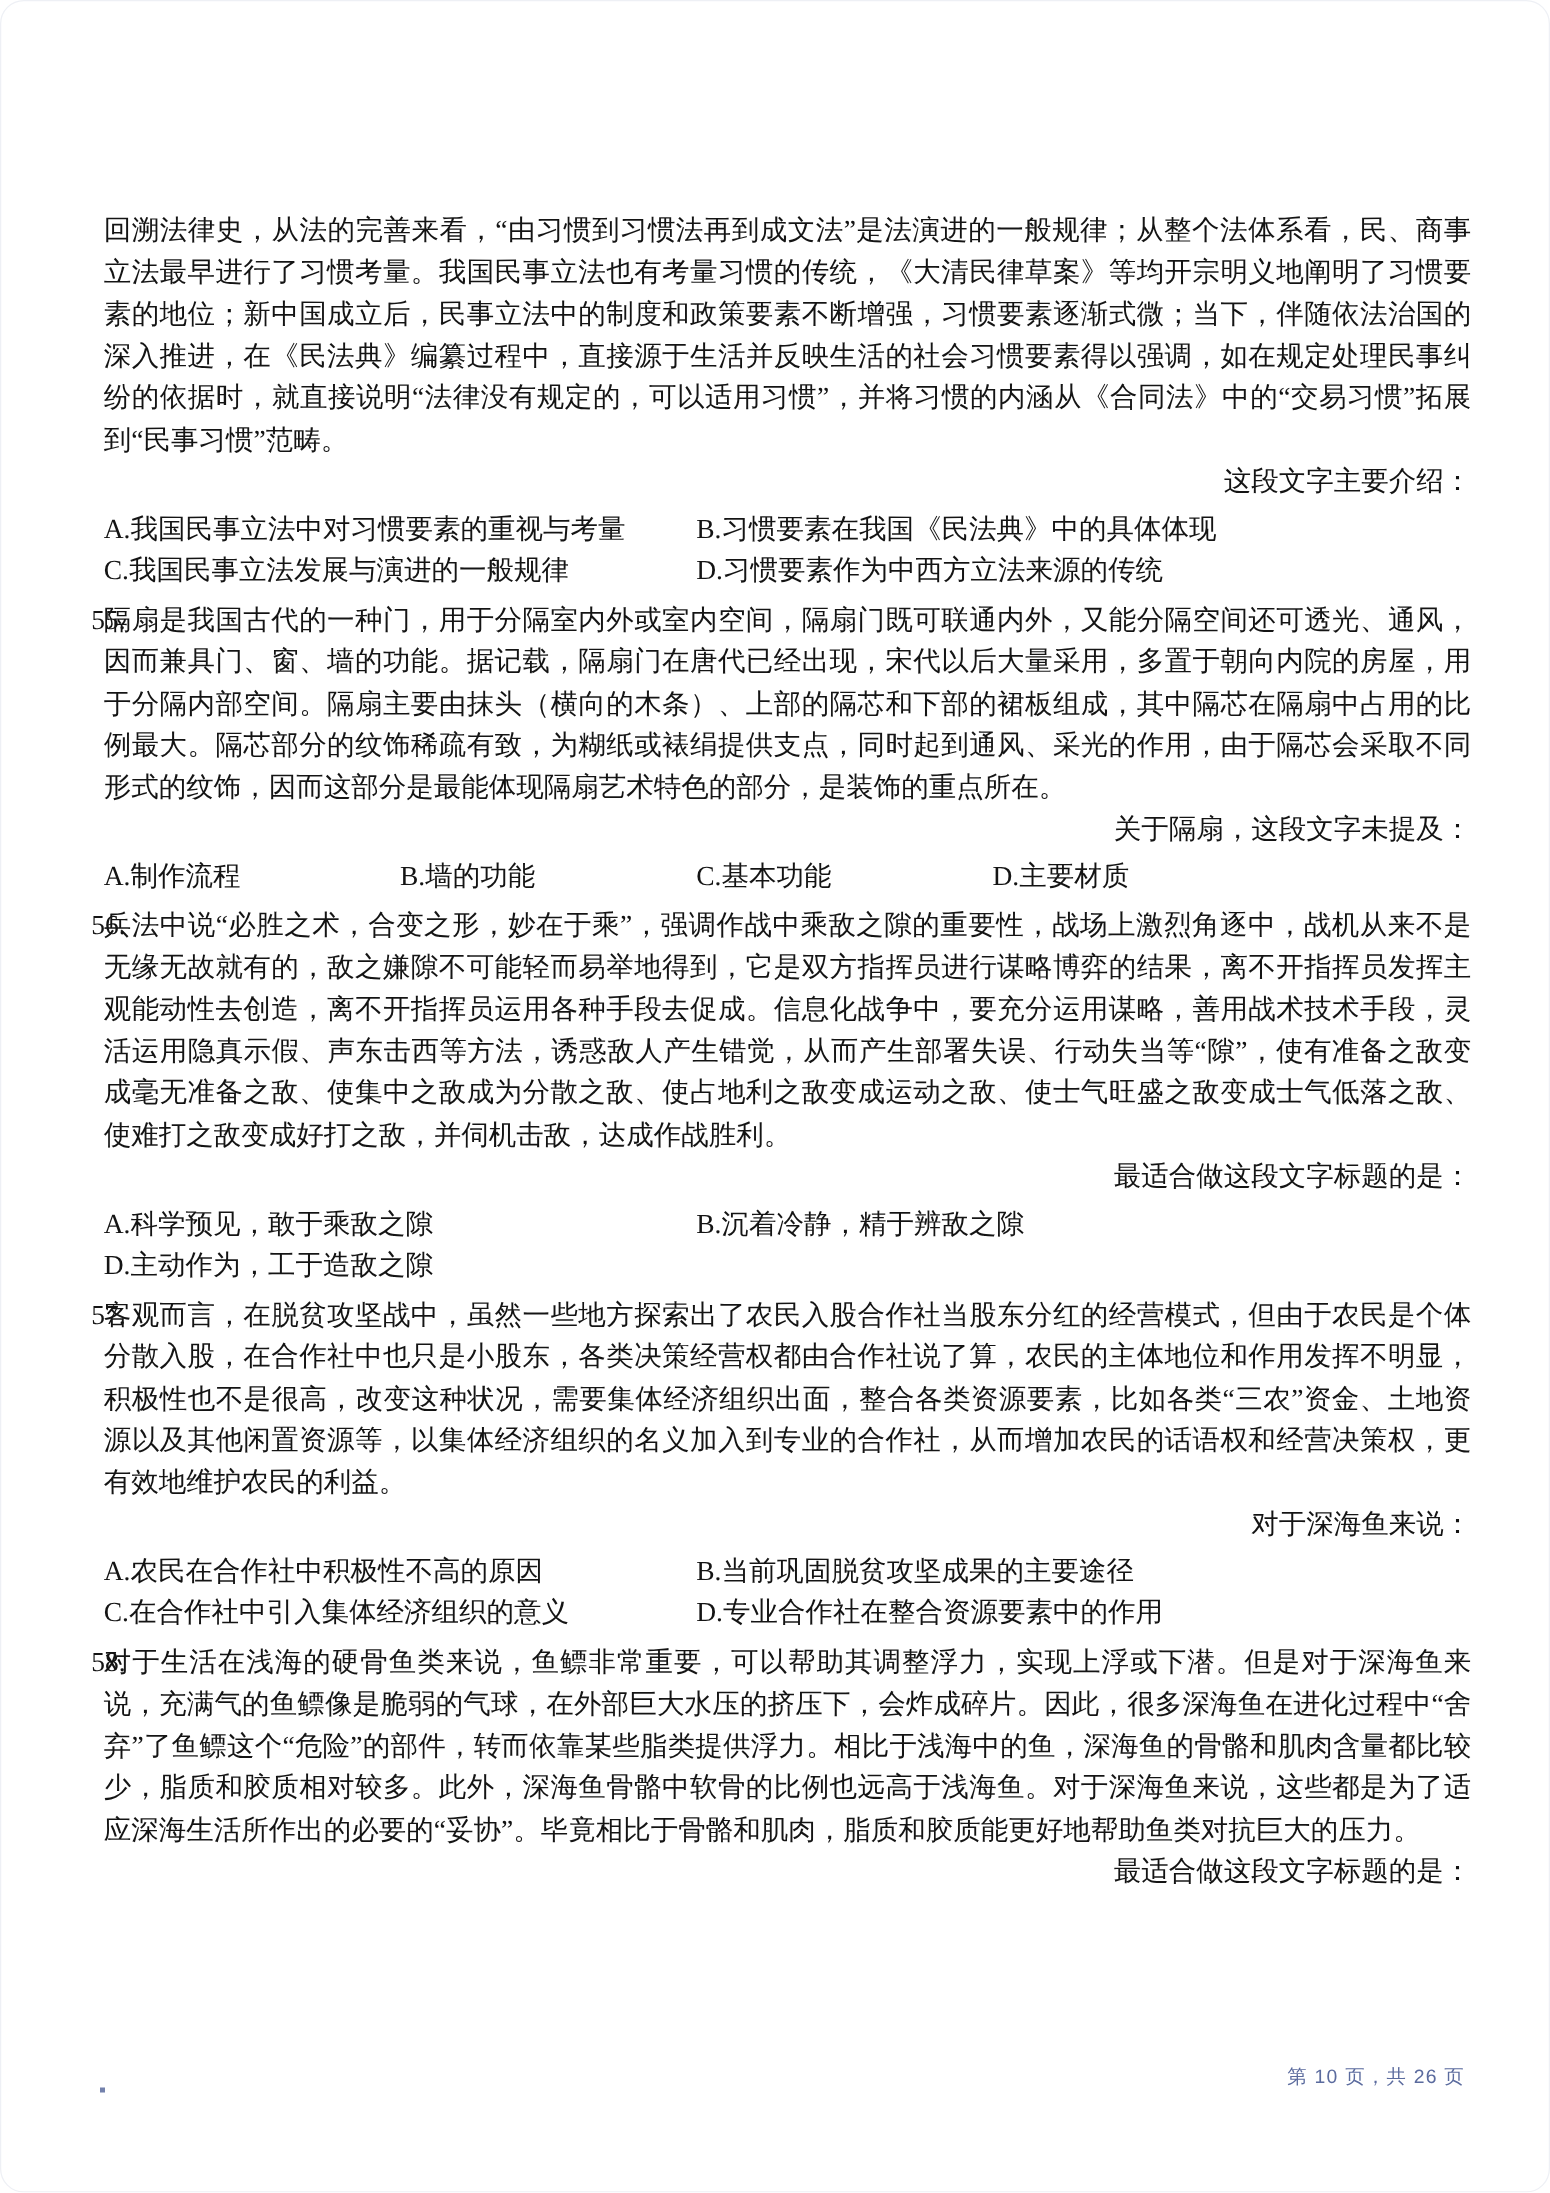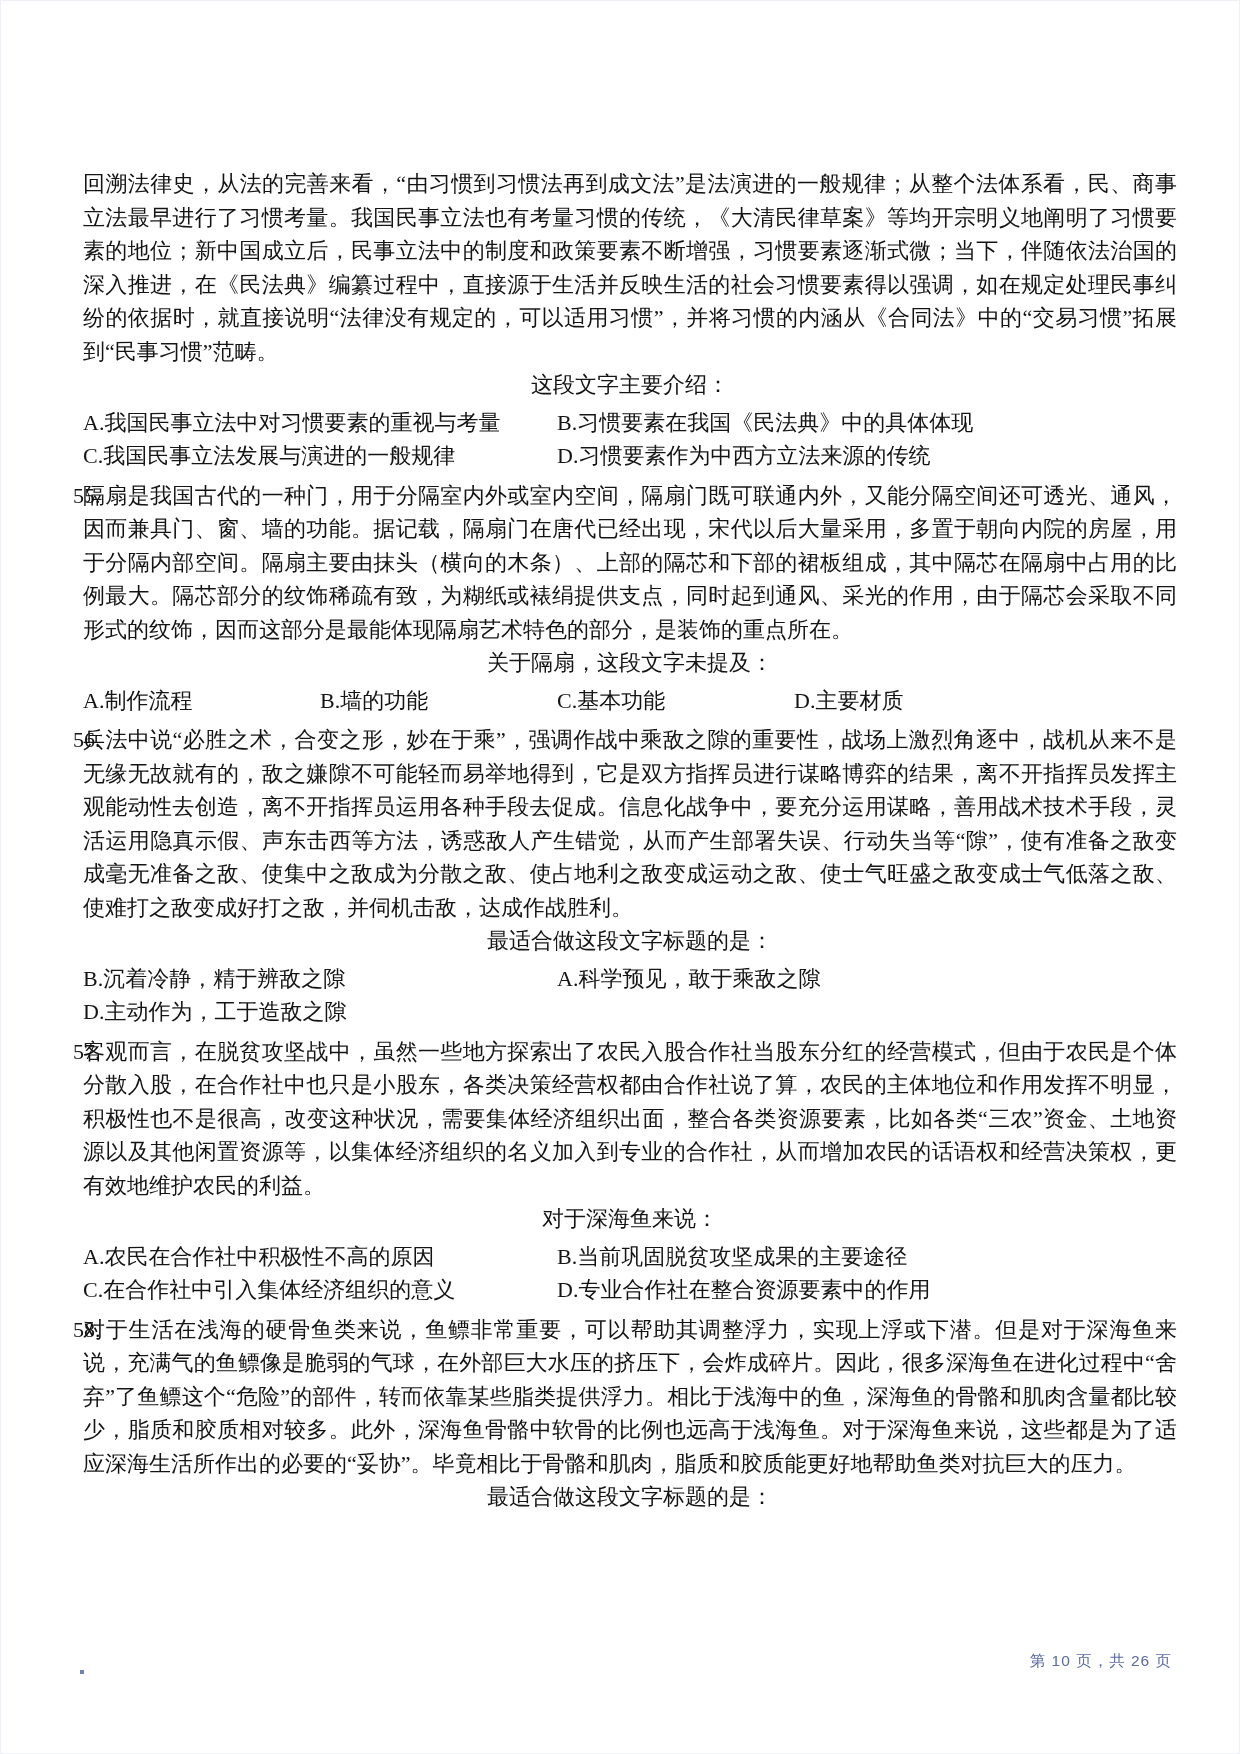--- a/index.html
+++ b/index.html
@@ -13,21 +13,21 @@
     position: relative;
     font-family: "Liberation Serif", "DejaVu Serif", serif;
     color: #141414;
     overflow: hidden;
   }
   .page {
     position: absolute;
     inset: 0;
     background: #ffffff;
     border: 1px solid #eef0f5;
-    border-radius: 0;
+    border-radius: 19px;
     box-sizing: border-box;
   }
   .content {
     position: absolute;
     top: 166px;
     left: 60px;
     right: 62px;
   }
   .question {
     position: relative;
@@ -41,21 +41,21 @@
     position: absolute;
     left: 12px;
     top: 0;
     white-space: nowrap;
   }
   .qbody {
     text-align: justify;
     text-justify: inter-ideograph;
   }
   .qprompt {
-    text-align: center;
+    text-align: right;
   }
   .options {
     display: grid;
     grid-template-columns: repeat(4, 237px);
     margin-top: 4px;
     row-gap: 0;
   }
   .opt { line-height: 33.5px; white-space: nowrap; }
   .opt.span2 { grid-column: span 2; }
   .footer {
@@ -104,22 +104,22 @@
         <div class="opt">C.基本功能</div>
         <div class="opt">D.主要材质</div>
       </div>
     </div>
 
     <div class="question">
       <span class="qnum">56.</span>
       <div class="qbody">兵法中说“必胜之术，合变之形，妙在于乘”，强调作战中乘敌之隙的重要性，战场上激烈角逐中，战机从来不是无缘无故就有的，敌之嫌隙不可能轻而易举地得到，它是双方指挥员进行谋略博弈的结果，离不开指挥员发挥主观能动性去创造，离不开指挥员运用各种手段去促成。信息化战争中，要充分运用谋略，善用战术技术手段，灵活运用隐真示假、声东击西等方法，诱惑敌人产生错觉，从而产生部署失误、行动失当等“隙”，使有准备之敌变成毫无准备之敌、使集中之敌成为分散之敌、使占地利之敌变成运动之敌、使士气旺盛之敌变成士气低落之敌、使难打之敌变成好打之敌，并伺机击敌，达成作战胜利。</div>
       <div class="qprompt">最适合做这段文字标题的是：</div>
       <div class="options">
+        <div class="opt span2">A.科学预见，敢于乘敌之隙</div>
         <div class="opt span2">B.沉着冷静，精于辨敌之隙</div>
-        <div class="opt span2">A.科学预见，敢于乘敌之隙</div>
         <div class="opt span2">D.主动作为，工于造敌之隙</div>
       </div>
     </div>
 
     <div class="question">
       <span class="qnum">57.</span>
       <div class="qbody">客观而言，在脱贫攻坚战中，虽然一些地方探索出了农民入股合作社当股东分红的经营模式，但由于农民是个体分散入股，在合作社中也只是小股东，各类决策经营权都由合作社说了算，农民的主体地位和作用发挥不明显，积极性也不是很高，改变这种状况，需要集体经济组织出面，整合各类资源要素，比如各类“三农”资金、土地资源以及其他闲置资源等，以集体经济组织的名义加入到专业的合作社，从而增加农民的话语权和经营决策权，更有效地维护农民的利益。</div>
       <div class="qprompt">对于深海鱼来说：</div>
       <div class="options">
         <div class="opt span2">A.农民在合作社中积极性不高的原因</div>

